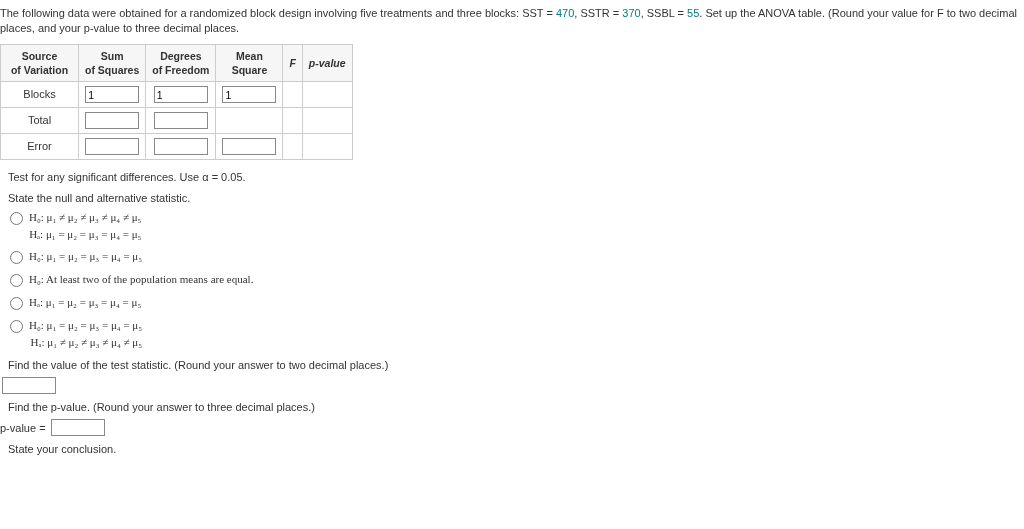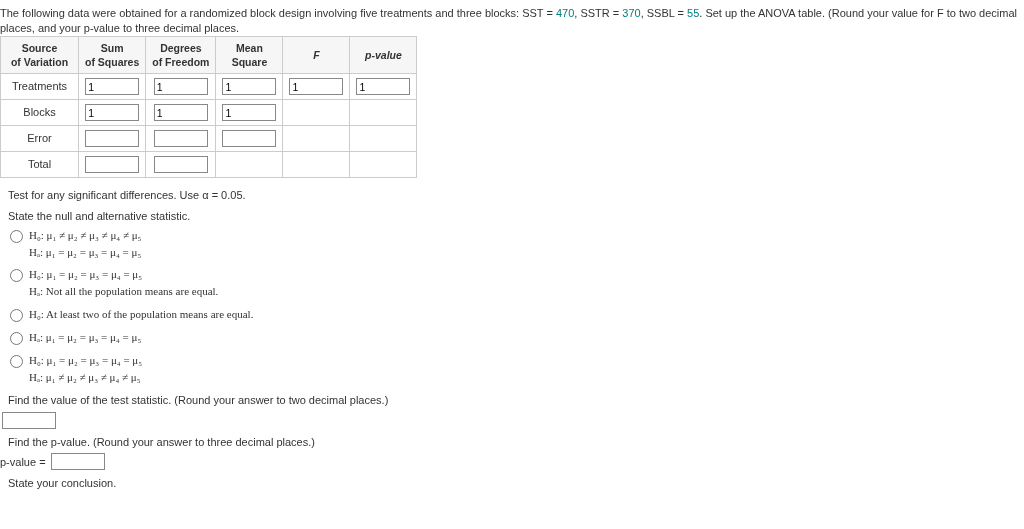--- a/index.html
+++ b/index.html
@@ -1,28 +1,28 @@
 <!DOCTYPE html>
 <html><head>
   <meta charset="utf-8">
   <style>
     * { box-sizing: border-box; margin: 0; padding: 0; }
     body { font-family: Arial, Helvetica, sans-serif; font-size: 11px; color: #333; background: #fff; padding: 6px 0 6px 0; line-height: 1.35; }
-    .prompt-text { margin-bottom: 0; }
+    .prompt-text { margin-bottom: 8px; }
     .num-teal { color: #008080; }
     .anova { border-collapse: collapse; margin-bottom: 10px; padding-left: 12px; }
     .anova th, .anova td { border: 1px solid #ccc; padding: 4px 6px; text-align: center; vertical-align: middle; font-weight: normal; }
     .anova th { background: #f6f6f6; font-weight: bold; font-size: 10.5px; }
     .anova td.rowlabel { width: 78px; }
     .anova input { width: 54px; height: 17px; font-size: 10.5px; padding: 1px 2px; border: 1px solid #888; }
     .section-text { margin: 6px 0 4px 8px; }
     .hypo-group { margin-left: 10px; }
     .hypo-opt { display: flex; align-items: flex-start; gap: 6px; margin: 4px 0 8px 0; }
     .hypo-opt input[type="radio"] { margin-top: 2px; }
-    .hypo-lines { display: flex; flex-direction: column; gap: 2px; }
+    .hypo-lines { display: flex; flex-direction: column; gap: 2px; align-items: flex-end; }
     .sub { font-style: italic; }
     .mathline { font-family: 'Times New Roman', serif; }
     .inline-input { width: 54px; height: 17px; font-size: 10.5px; border: 1px solid #888; padding: 1px 2px; margin-left: 2px; }
   </style>
 </head>
 <body>
 
 <div class="prompt-text">
   <span>The following data were obtained for a randomized block design involving five treatments and three blocks: SST = </span><span class="num-teal">470</span><span>, SSTR = </span><span class="num-teal">370</span><span>, SSBL = </span><span class="num-teal">55</span><span>. Set up the ANOVA table. (Round your value for F to two decimal places, and your p-value to three decimal places.</span>
 </div>
@@ -35,48 +35,40 @@
     <th style="white-space:pre-line">Sum
 of Squares</th>
     <th style="white-space:pre-line">Degrees
 of Freedom</th>
     <th style="white-space:pre-line">Mean
 Square</th>
     <th><span class="sub">F</span></th>
     <th><span class="sub">p-value</span></th>
   </tr>
   <tr>
-    <td class="rowlabel">Treatments</td>
-    <td><input value="1" style=""></td>
-    <td><input value="1" style=""></td>
-    <td><input value="1" style=""></td>
-    <td><input value="1" style=""></td>
-    <td><input value="1" style=""></td>
-  </tr>
-  <tr>
     <td class="rowlabel">Blocks</td>
     <td><input value="1" style=""></td>
     <td><input value="1" style=""></td>
     <td><input value="1" style=""></td>
     <td></td>
     <td></td>
   </tr>
   <tr>
+    <td class="rowlabel">Total</td>
+    <td><input style=""></td>
+    <td><input style=""></td>
+    <td></td>
+    <td></td>
+    <td></td>
+  </tr>
+  <tr>
     <td class="rowlabel">Error</td>
     <td><input style=""></td>
     <td><input style=""></td>
     <td><input style=""></td>
-    <td></td>
-    <td></td>
-  </tr>
-  <tr>
-    <td class="rowlabel">Total</td>
-    <td><input style=""></td>
-    <td><input style=""></td>
-    <td></td>
     <td></td>
     <td></td>
   </tr>
 </tbody>
   </table>
 
 <div class="section-text">Test for any significant differences. Use α = 0.05.</div>
 <div class="section-text">State the null and alternative statistic.</div>
 
 <div class="hypo-group">
@@ -84,21 +76,20 @@
     <input type="radio" name="hyp" style="">
     <div class="hypo-lines">
       <span class="mathline">H₀: μ₁ ≠ μ₂ ≠ μ₃ ≠ μ₄ ≠ μ₅</span>
       <span class="mathline">Hₐ: μ₁ = μ₂ = μ₃ = μ₄ = μ₅</span>
     </div>
   </div>
   <div class="hypo-opt">
     <input type="radio" name="hyp" style="">
     <div class="hypo-lines">
       <span class="mathline">H₀: μ₁ = μ₂ = μ₃ = μ₄ = μ₅</span>
-      <span class="mathline">Hₐ: Not all the population means are equal.</span>
     </div>
   </div>
   <div class="hypo-opt">
     <input type="radio" name="hyp" style="">
     <div class="hypo-lines">
       <span class="mathline">H₀: At least two of the population means are equal.</span>
     </div>
   </div>
   <div class="hypo-opt">
     <input type="radio" name="hyp" style="">

